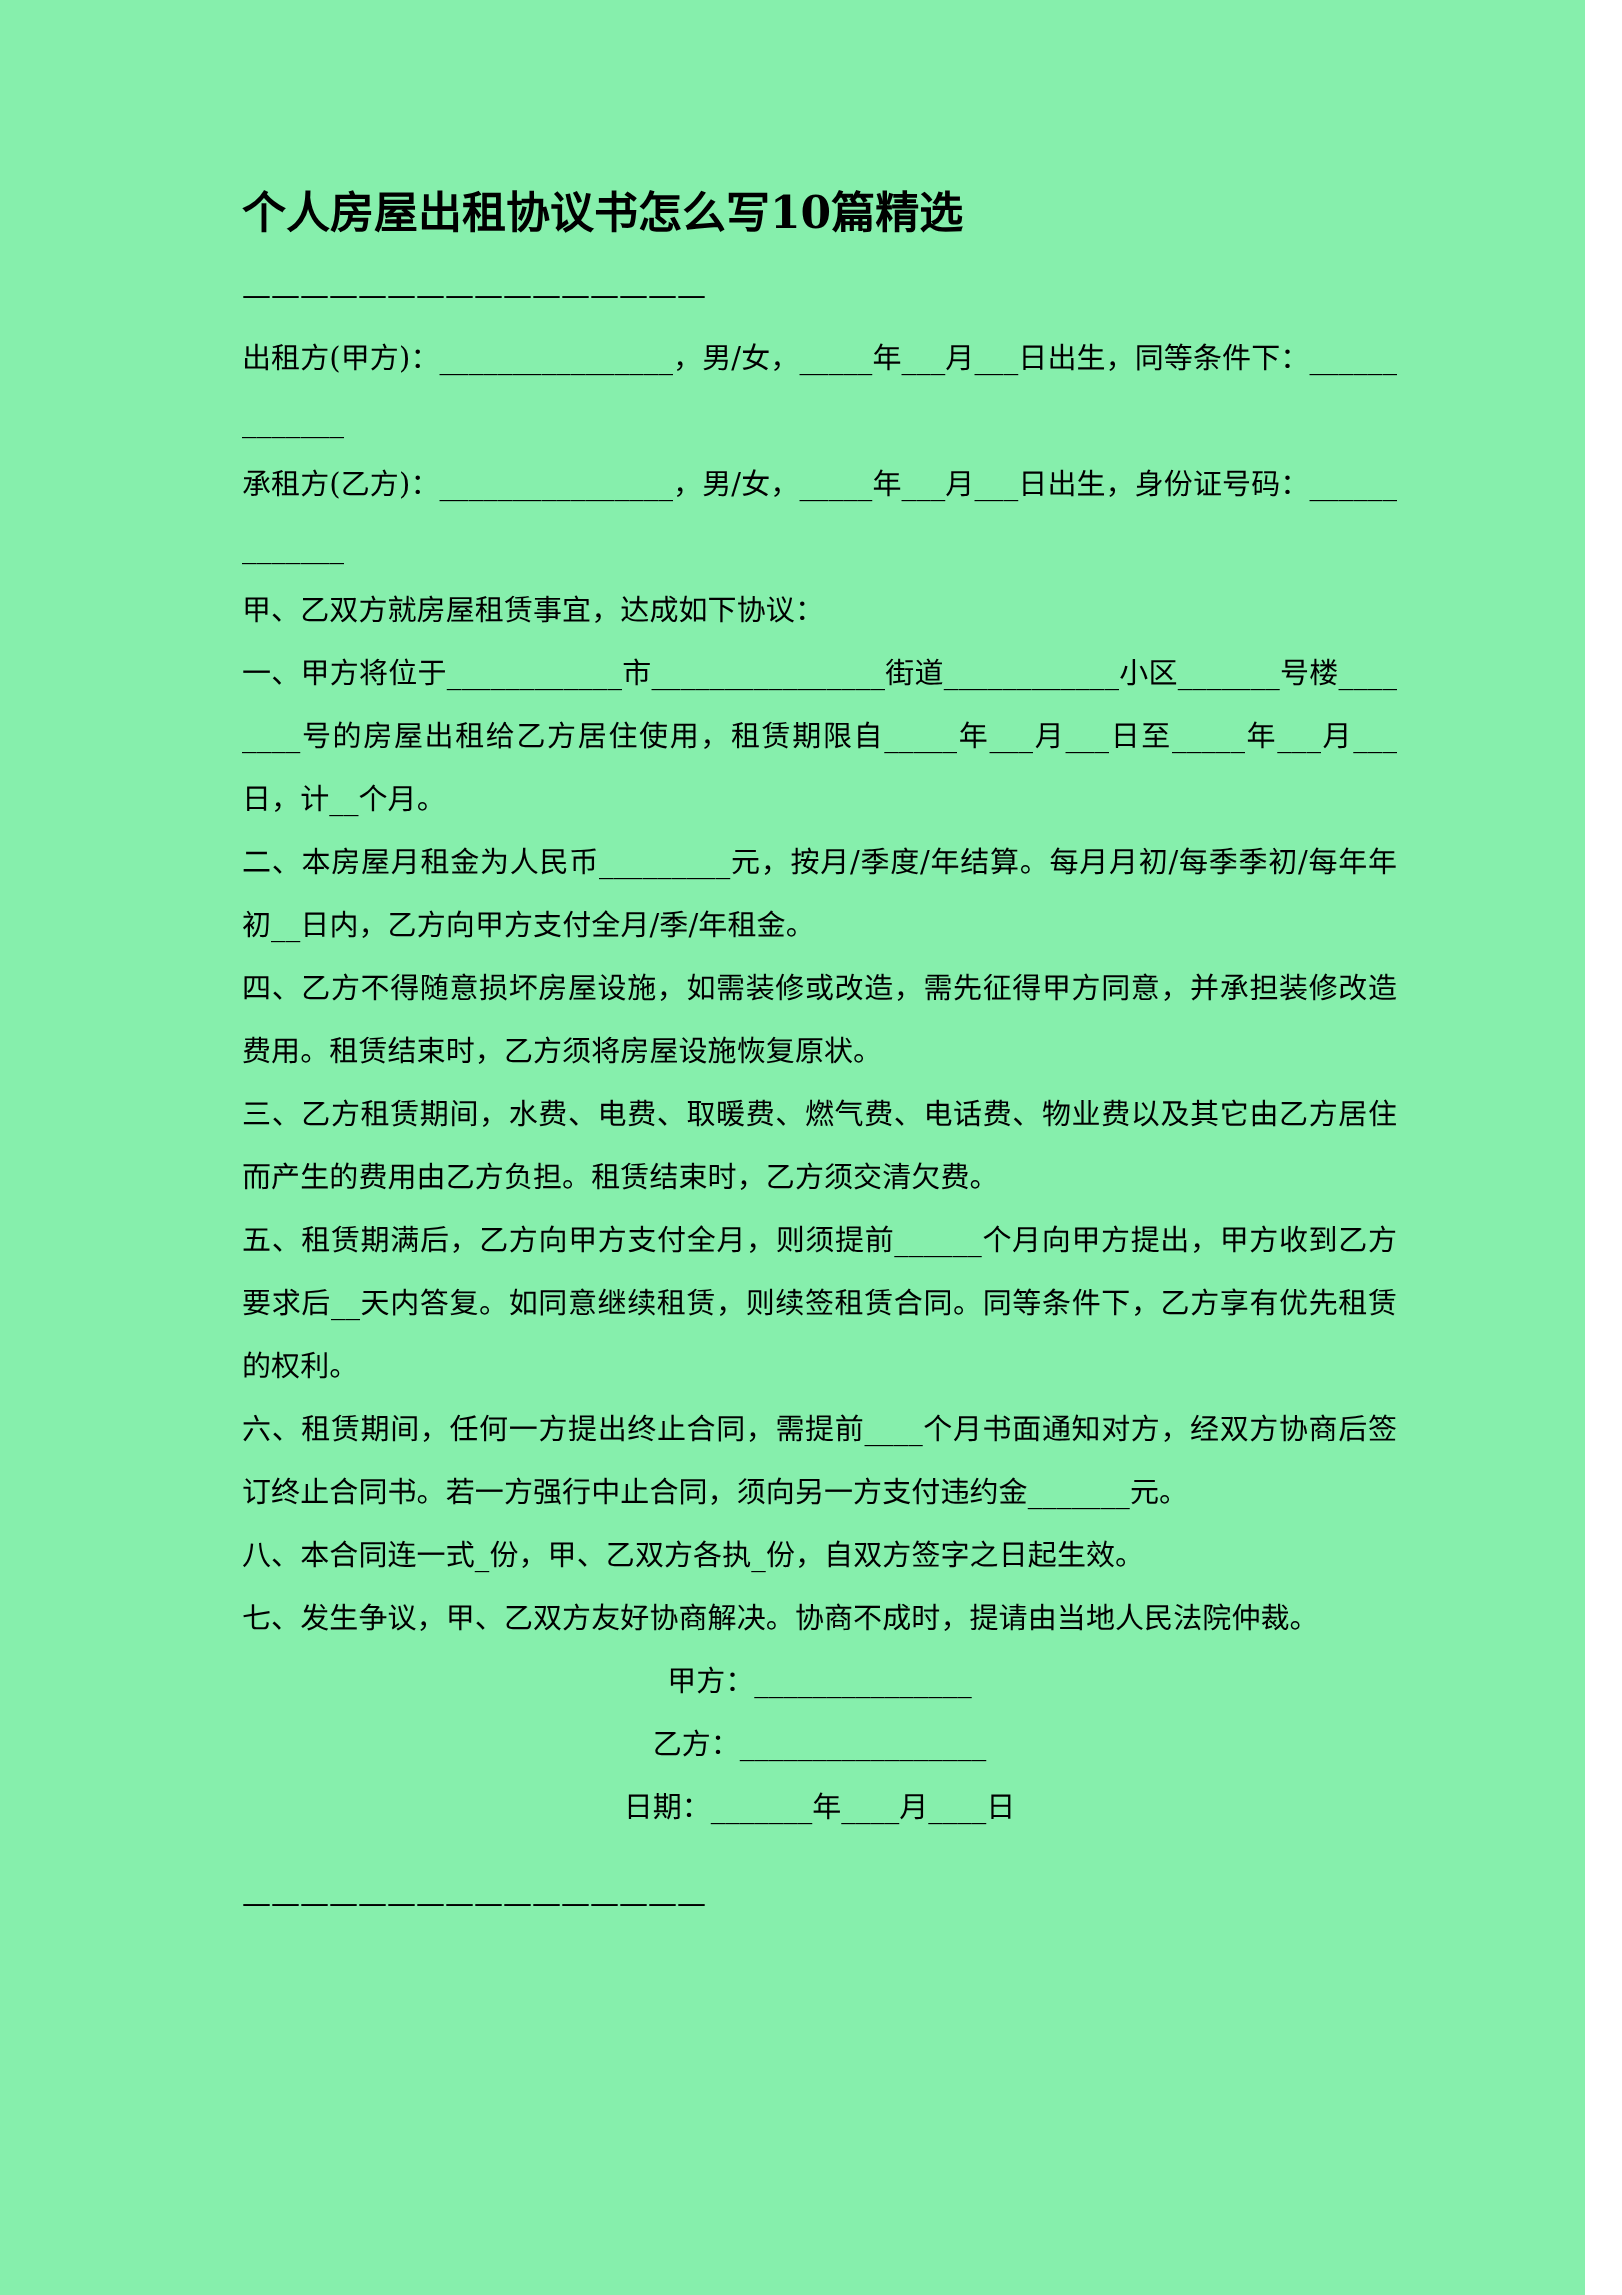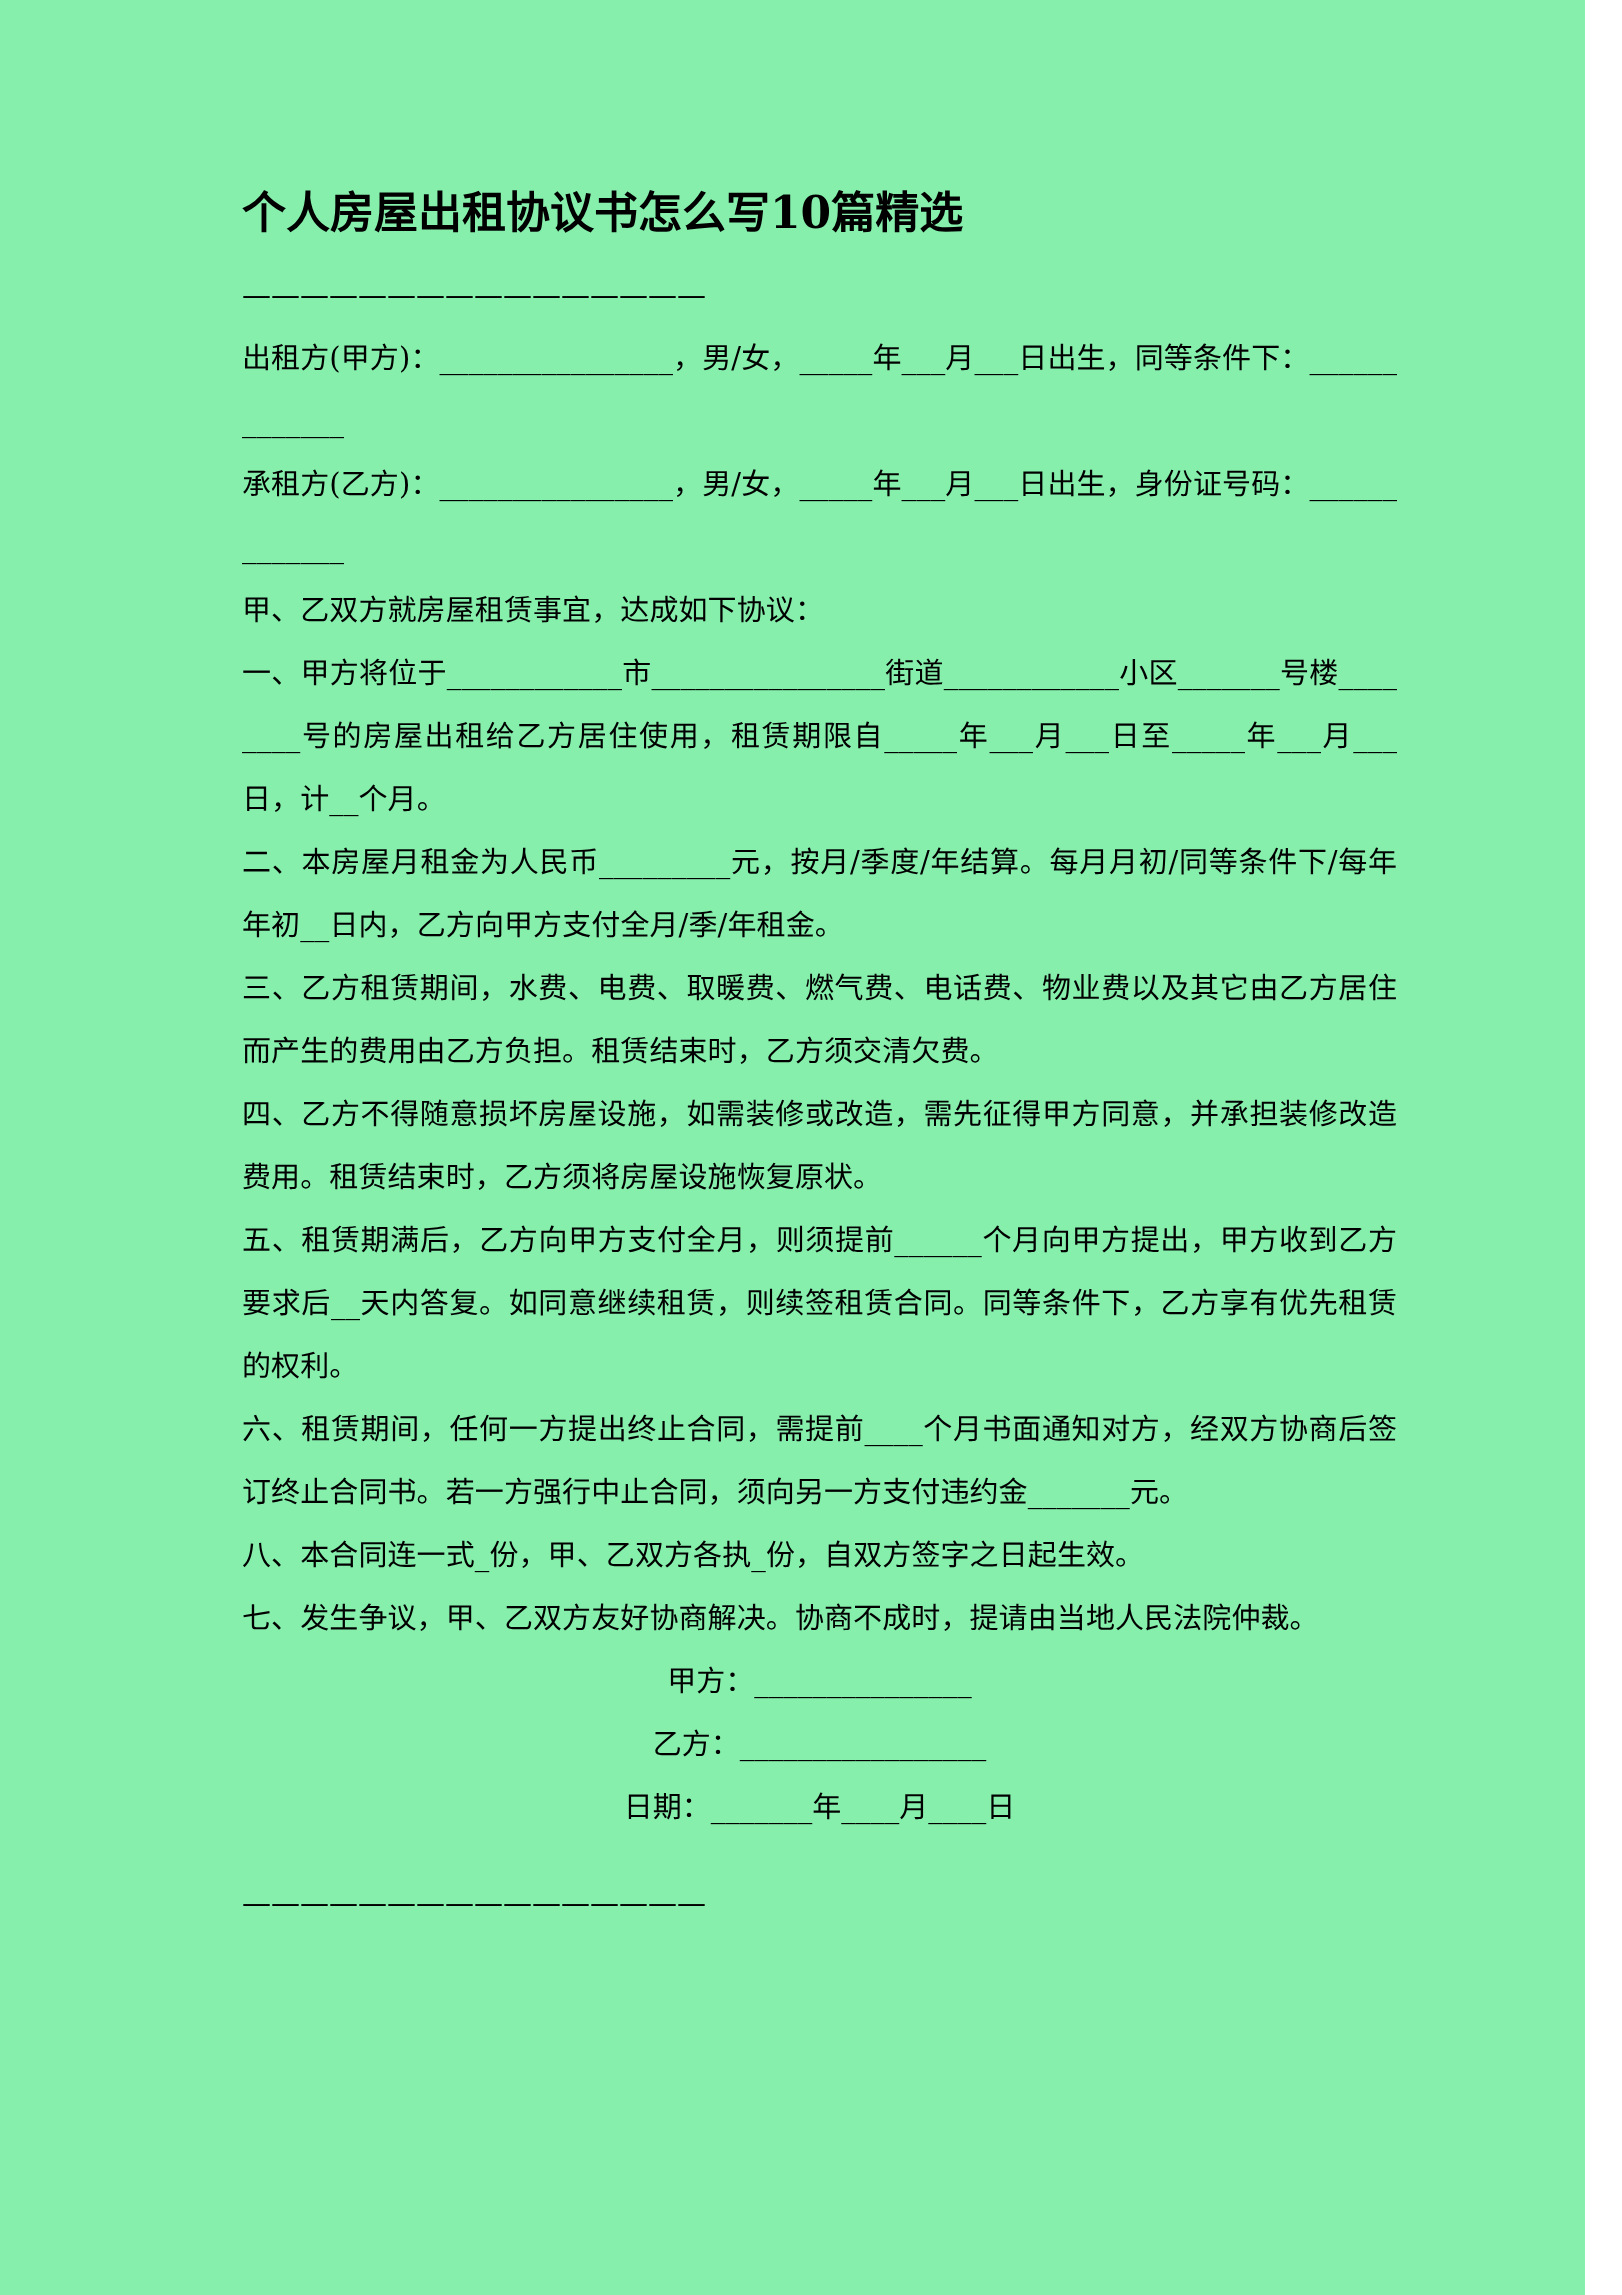--- a/index.html
+++ b/index.html
@@ -73,23 +73,23 @@
   <div class="content">
 
     <h1 class="doc-title">个人房屋出租协议书怎么写10篇精选</h1>
 
     <div class="rule rule-top">————————————————</div>
 
     <p class="para">出租方(甲方)：________________，男/女，_____年___月___日出生，同等条件下：_____________</p>
     <p class="para">承租方(乙方)：________________，男/女，_____年___月___日出生，身份证号码：_____________</p>
     <p class="para">甲、乙双方就房屋租赁事宜，达成如下协议：</p>
     <p class="para">一、甲方将位于____________市________________街道____________小区_______号楼________号的房屋出租给乙方居住使用，租赁期限自_____年___月___日至_____年___月___日，计__个月。</p>
-    <p class="para">二、本房屋月租金为人民币_________元，按月/季度/年结算。每月月初/同等条件下/每年年初__日内，乙方向甲方支付全月/季/年租金。</p>
+    <p class="para">二、本房屋月租金为人民币_________元，按月/季度/年结算。每月月初/每季季初/每年年初__日内，乙方向甲方支付全月/季/年租金。</p>
+    <p class="para">四、乙方不得随意损坏房屋设施，如需装修或改造，需先征得甲方同意，并承担装修改造费用。租赁结束时，乙方须将房屋设施恢复原状。</p>
     <p class="para">三、乙方租赁期间，水费、电费、取暖费、燃气费、电话费、物业费以及其它由乙方居住而产生的费用由乙方负担。租赁结束时，乙方须交清欠费。</p>
-    <p class="para">四、乙方不得随意损坏房屋设施，如需装修或改造，需先征得甲方同意，并承担装修改造费用。租赁结束时，乙方须将房屋设施恢复原状。</p>
     <p class="para">五、租赁期满后，乙方向甲方支付全月，则须提前______个月向甲方提出，甲方收到乙方要求后__天内答复。如同意继续租赁，则续签租赁合同。同等条件下，乙方享有优先租赁的权利。</p>
     <p class="para">六、租赁期间，任何一方提出终止合同，需提前____个月书面通知对方，经双方协商后签订终止合同书。若一方强行中止合同，须向另一方支付违约金_______元。</p>
     <p class="para">八、本合同连一式_份，甲、乙双方各执_份，自双方签字之日起生效。</p>
     <p class="para">七、发生争议，甲、乙双方友好协商解决。协商不成时，提请由当地人民法院仲裁。</p>
 
     <p class="sig">甲方：_______________</p>
     <p class="sig">乙方：_________________</p>
     <p class="sig">日期：_______年____月____日</p>
 
     <div class="rule rule-bottom">————————————————</div>

